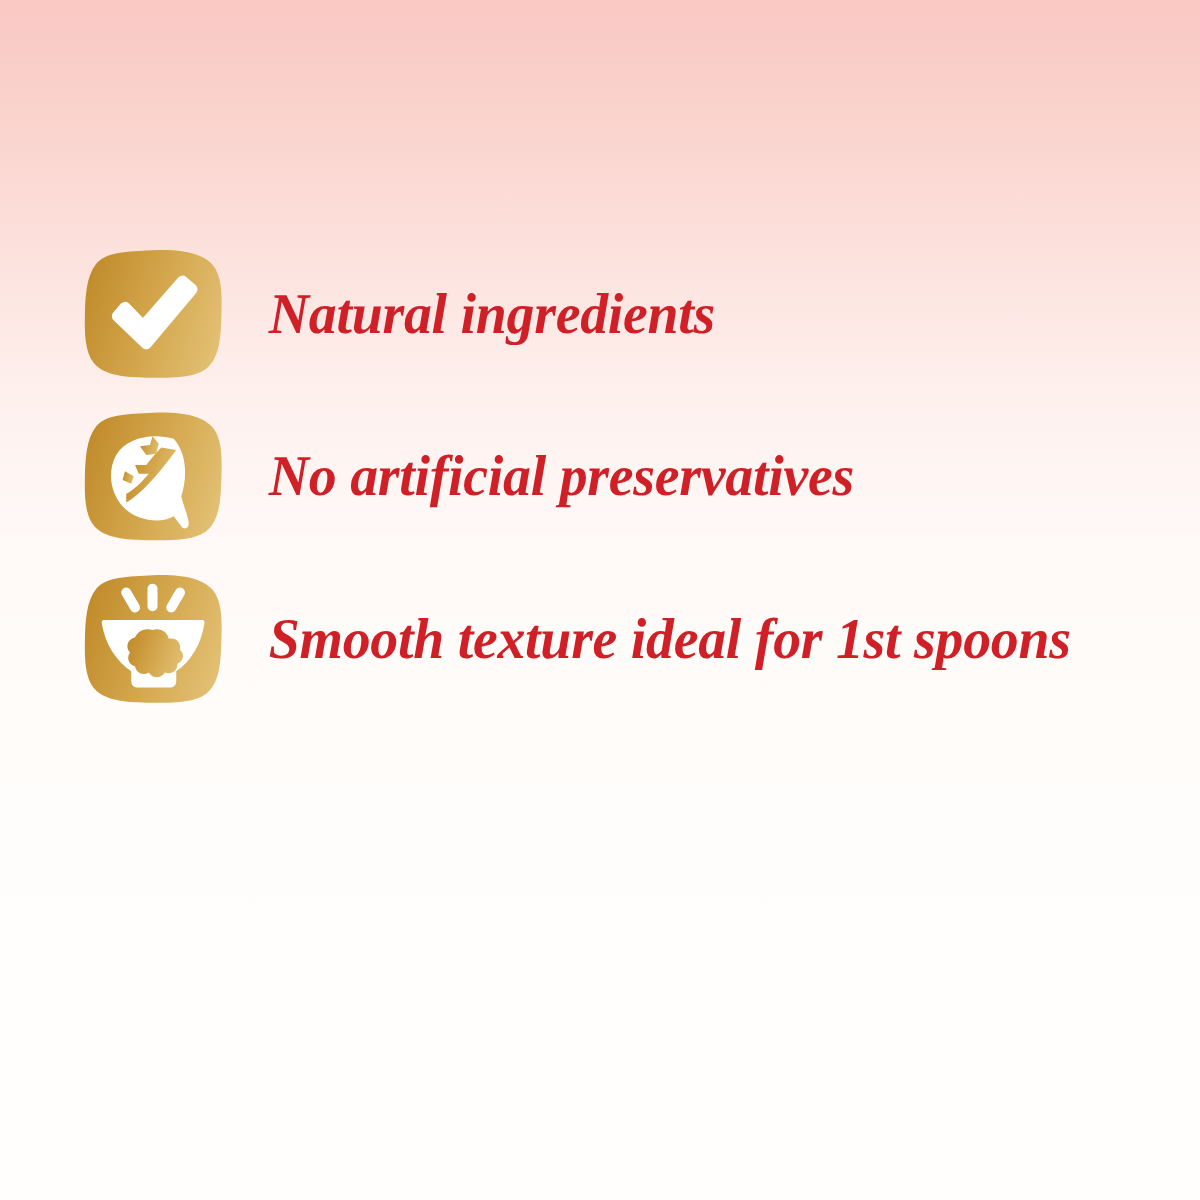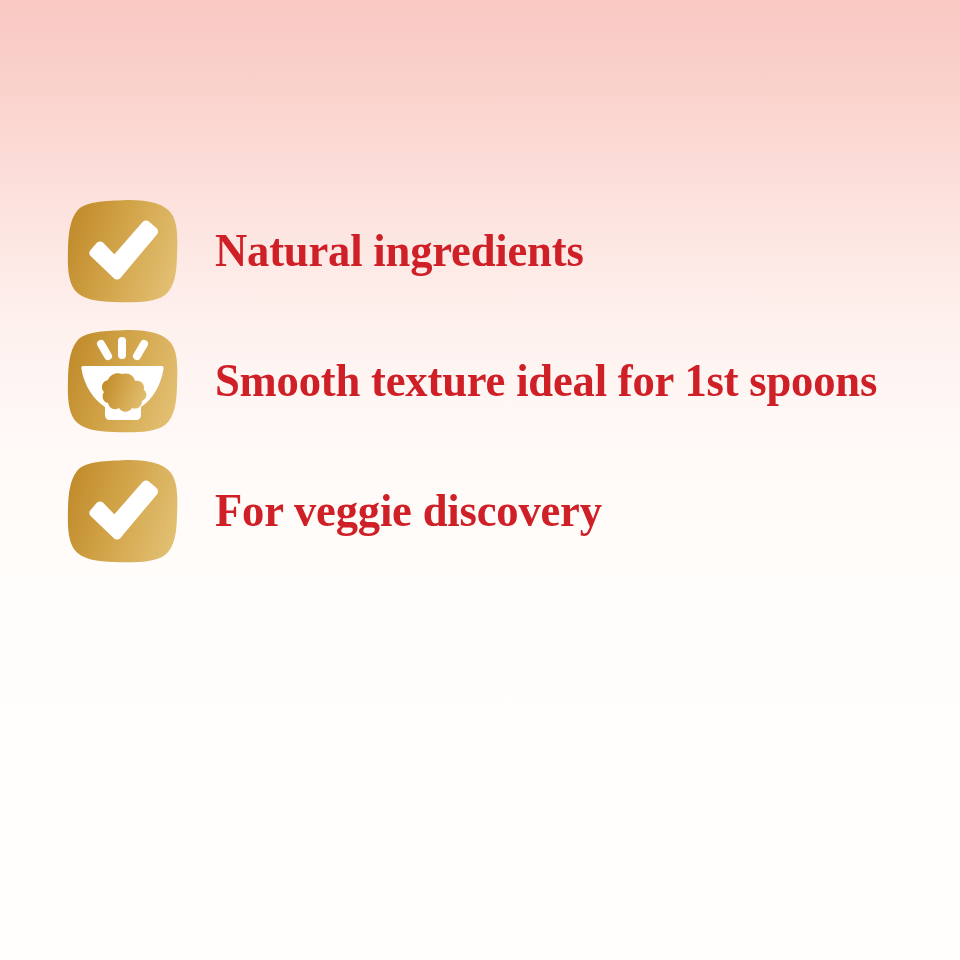--- a/index.html
+++ b/index.html
@@ -35,20 +35,21 @@
     overflow: hidden;
   }
 
   .benefit-list {
     position: absolute;
     left: 0;
     top: 186px;
     width: 960px;
     display: flex;
     flex-direction: column;
+    font-style: italic;
   }
 
   .benefit-row {
     display: flex;
     align-items: center;
     height: 130px;
   }
 
   .icon-tile {
     position: relative;
@@ -98,20 +99,39 @@
             </linearGradient>
           </defs>
           <path d="M55.5 1.2 C78 0.2 96 3.5 104 14 C111.5 24 110.5 42 110 57 C109.5 73 108 88 98 96 C88 103.6 69 103.4 53 103.2 C37 103 20 102.2 10.5 94 C1.2 85.8 0.6 70 0.9 54 C1.2 38 2 22 10 12 C18 2.4 35 2.2 55.5 1.2 Z" fill="url(#gold1)"></path>
           <path d="M27 54 L33 47 L47.5 62 L79 26 L86.5 32.5 L50 76 Z" fill="#FFFFFF" stroke="#FFFFFF" stroke-width="9" stroke-linejoin="round" stroke-linecap="round"></path>
         </svg>
       </div>
       <div class="benefit-label">Natural ingredients</div>
     </div>
 
 
+    <div class="benefit-row">
+      <div class="icon-tile">
+        <svg viewBox="0 0 111 104" xmlns="http://www.w3.org/2000/svg">
+          <defs>
+            <linearGradient id="gold3" x1="0" y1="0.35" x2="1" y2="0.65">
+              <stop offset="0%" stop-color="#C18C2C"></stop>
+              <stop offset="45%" stop-color="#D2A449"></stop>
+              <stop offset="100%" stop-color="#E2BF72"></stop>
+            </linearGradient>
+          </defs>
+          <path d="M55.5 1.2 C78 0.2 96 3.5 104 14 C111.5 24 110.5 42 110 57 C109.5 73 108 88 98 96 C88 103.6 69 103.4 53 103.2 C37 103 20 102.2 10.5 94 C1.2 85.8 0.6 70 0.9 54 C1.2 38 2 22 10 12 C18 2.4 35 2.2 55.5 1.2 Z" fill="url(#gold3)"></path>
+          <path d="M72 22 C55 17 34 21 26 35 C18 49 22 68 33 78 C44 88 62 90 72 84 L78 92 C80 95 84 94 84 90 C84 86 80 76 78 68 C82 56 84 36 72 22 Z" fill="#FFFFFF"></path>
+          <path d="M74 31 C66 42 58 52 50 60 C44 66 39 70 34 73 L34 66 C40 63 46 57 52 50 L44 50 L41 43 L50 43 C54 38 58 33 62 29 Z" fill="url(#gold3)"></path>
+          <path d="M50 35 L45 28 L53 27 L55 20 L60 26 L58 34 Z" fill="url(#gold3)"></path>
+          <path d="M38 58 L31 55 L33 48 L40 52 Z" fill="url(#gold3)"></path>
+        </svg>
+      </div>
+      <div class="benefit-label">No artificial preservatives</div>
+    </div>
 
     <div class="benefit-row">
       <div class="icon-tile">
         <svg viewBox="0 0 111 104" xmlns="http://www.w3.org/2000/svg">
           <defs>
             <linearGradient id="gold4" x1="0" y1="0.35" x2="1" y2="0.65">
               <stop offset="0%" stop-color="#C18C2C"></stop>
               <stop offset="45%" stop-color="#D2A449"></stop>
               <stop offset="100%" stop-color="#E2BF72"></stop>
             </linearGradient>
@@ -123,31 +143,15 @@
           <path d="M77 15 L70 27" stroke="#FFFFFF" stroke-width="8" stroke-linecap="round"></path>
 
           <path d="M16 37 L95 37 C96 37 97 38 96.5 40 C94 56 86 70 74 78 L74 86 C74 89 72 91 69 91 L43 91 C40 91 38 89 38 86 L38 78 C26 70 17 56 14.5 40 C14 38 15 37 16 37 Z" fill="#FFFFFF"></path>
 
           <path d="M55 45 C62 43 67 47 68 52 C74 51 78 55 77 61 C81 64 80 70 75 72 C75 78 70 81 65 79 C62 84 55 84 52 79 C47 82 42 79 41 74 C36 73 34 67 37 63 C33 59 35 52 41 51 C43 46 49 43 55 45 Z" fill="url(#gold4)"></path>
         </svg>
       </div>
       <div class="benefit-label">Smooth texture ideal for 1st spoons</div>
     </div>
 
-    <div class="benefit-row">
-      <div class="icon-tile">
-        <svg viewBox="0 0 111 104" xmlns="http://www.w3.org/2000/svg">
-          <defs>
-            <linearGradient id="gold5" x1="0" y1="0.35" x2="1" y2="0.65">
-              <stop offset="0%" stop-color="#C18C2C"></stop>
-              <stop offset="45%" stop-color="#D2A449"></stop>
-              <stop offset="100%" stop-color="#E2BF72"></stop>
-            </linearGradient>
-          </defs>
-          <path d="M55.5 1.2 C78 0.2 96 3.5 104 14 C111.5 24 110.5 42 110 57 C109.5 73 108 88 98 96 C88 103.6 69 103.4 53 103.2 C37 103 20 102.2 10.5 94 C1.2 85.8 0.6 70 0.9 54 C1.2 38 2 22 10 12 C18 2.4 35 2.2 55.5 1.2 Z" fill="url(#gold5)"></path>
-          <path d="M27 54 L33 47 L47.5 62 L79 26 L86.5 32.5 L50 76 Z" fill="#FFFFFF" stroke="#FFFFFF" stroke-width="9" stroke-linejoin="round" stroke-linecap="round"></path>
-        </svg>
-      </div>
-      <div class="benefit-label">For veggie discovery</div>
-    </div>
 
   </div>
 </div>
 
 </body></html>

